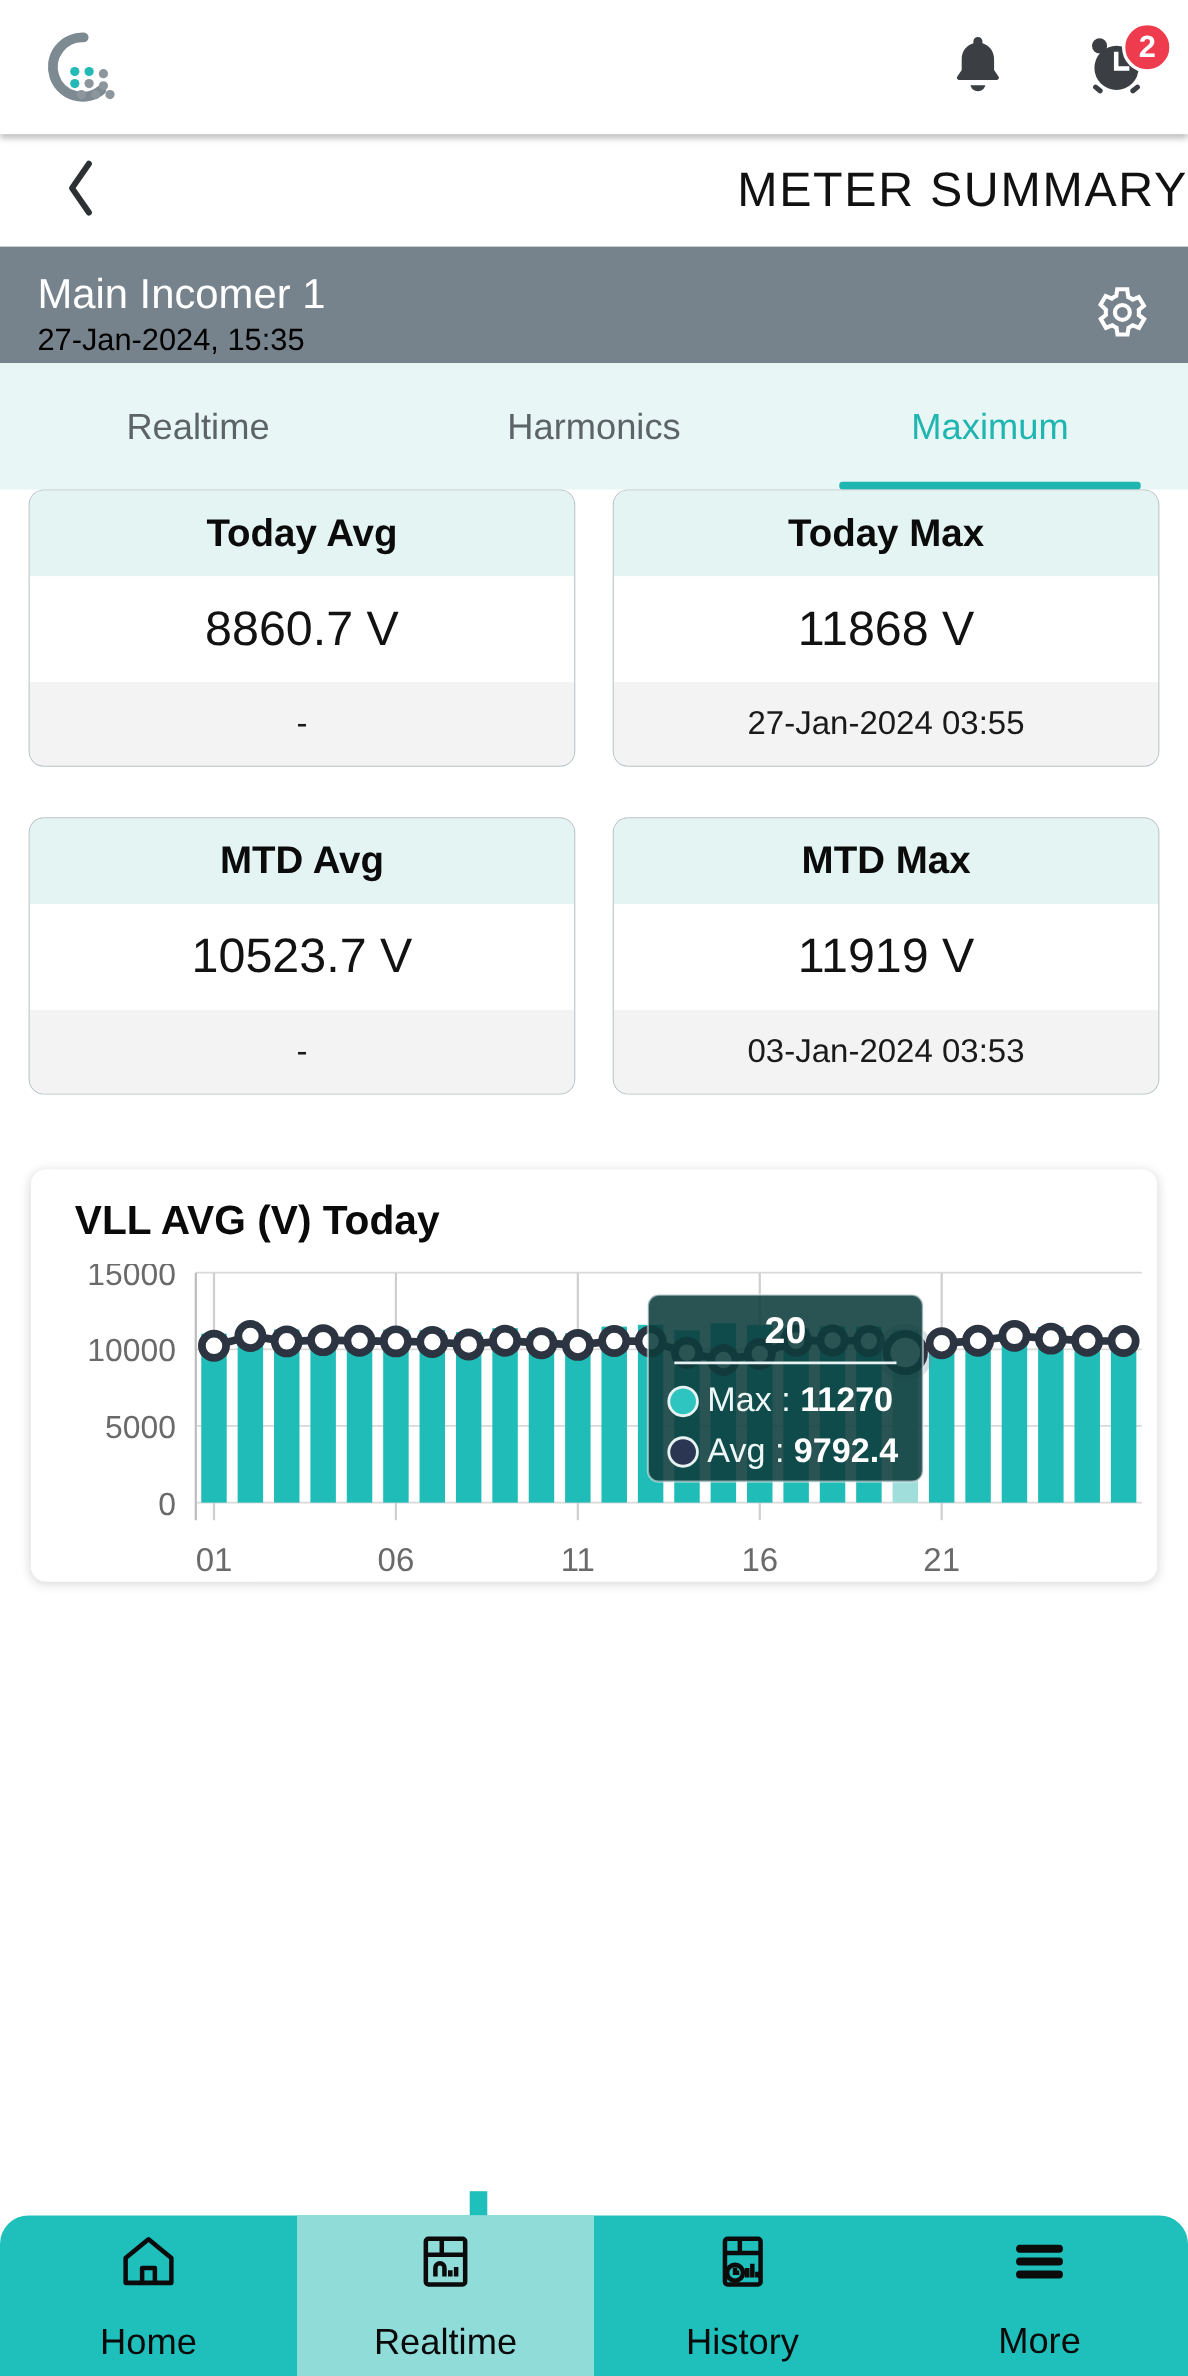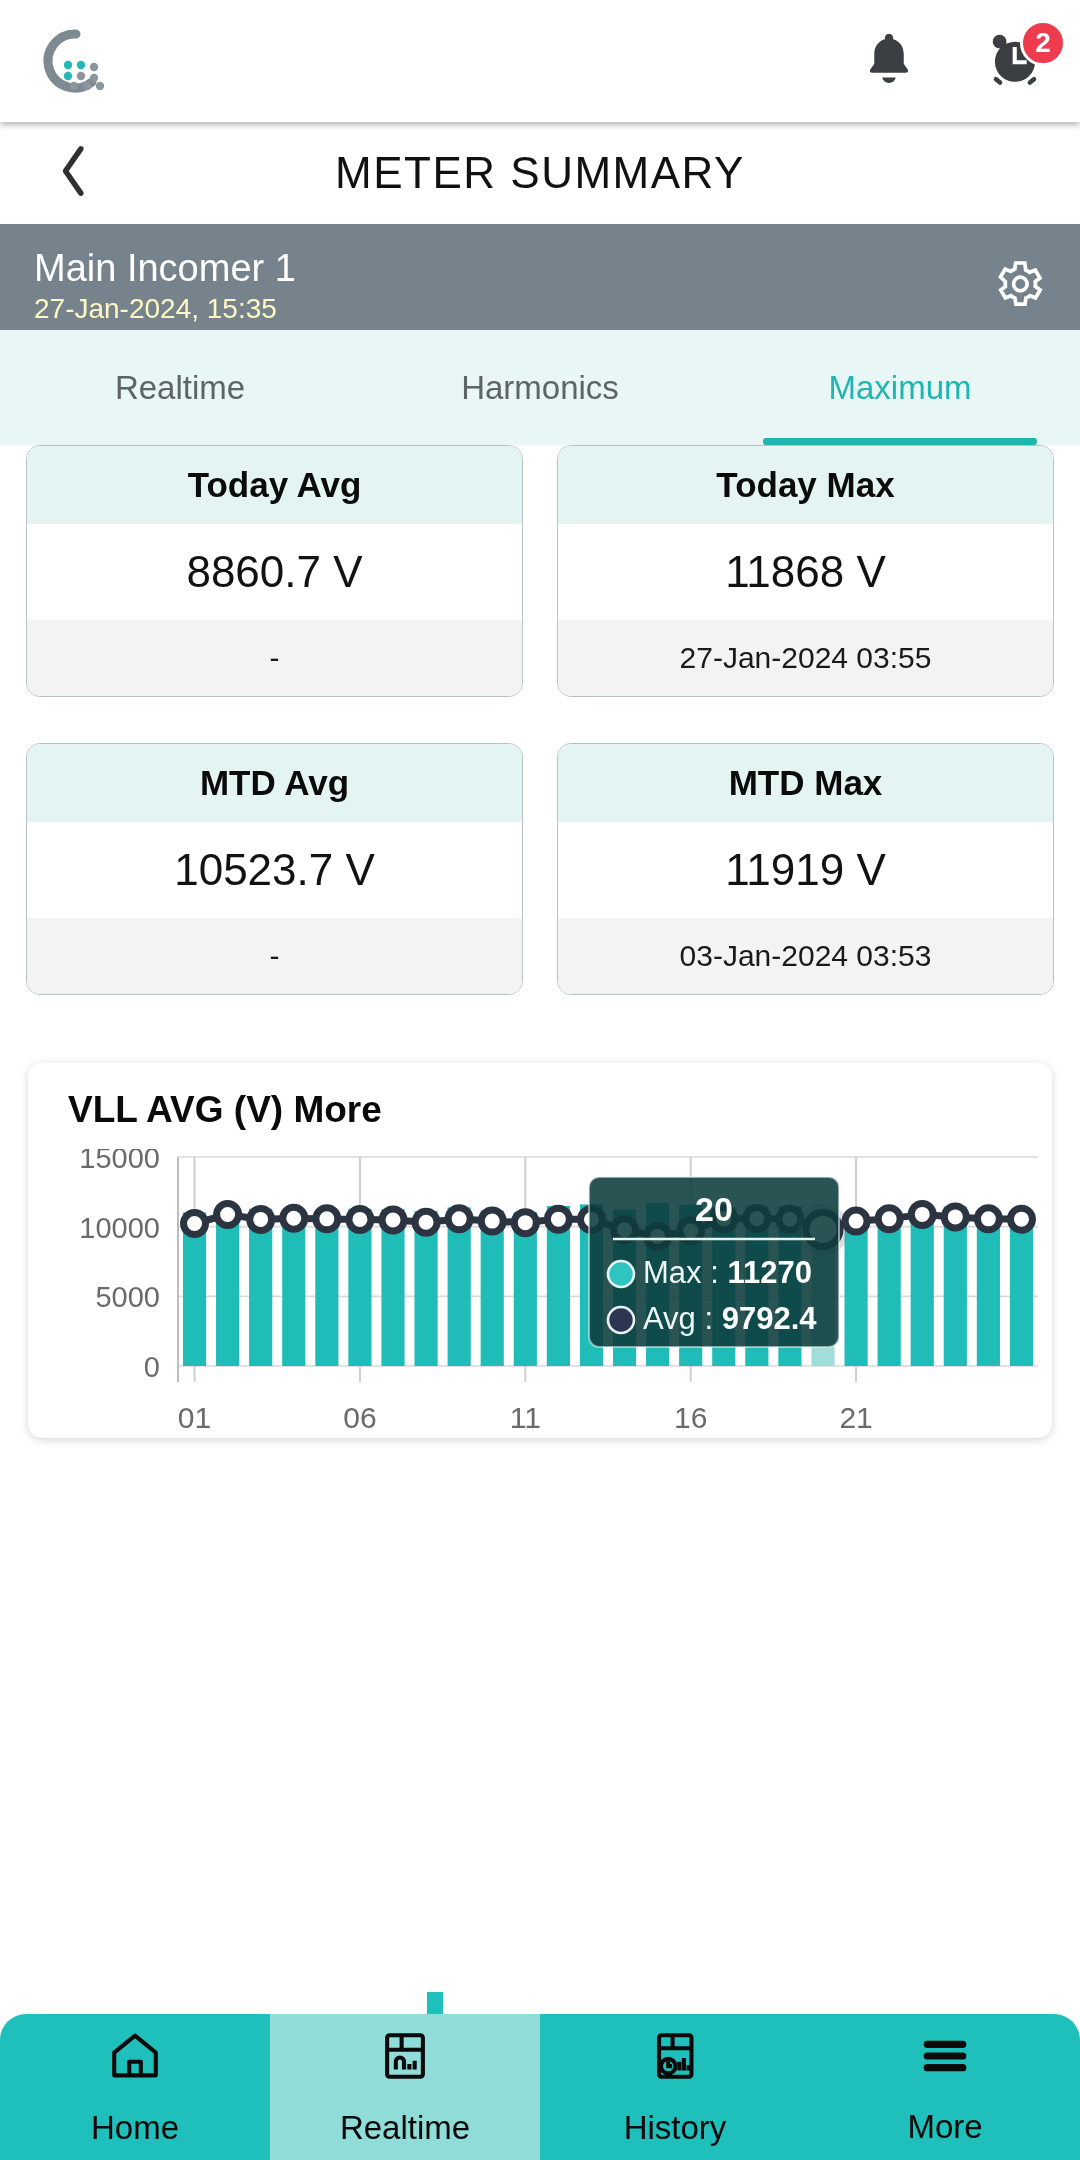--- a/index.html
+++ b/index.html
@@ -29,32 +29,32 @@
     border:3px solid #fff;
   }
 
   
   .titlebar {
     position:absolute; left:0; top:122px; width:1080px; height:102px;
     background:#fff; display:flex; align-items:center; z-index:5;
   }
   .back-btn { position:absolute; left:34px; top:0; height:102px; width:80px; display:flex; align-items:center; justify-content:center; }
   .page-title {
-    width:100%; text-align:center; font-size:44px; letter-spacing:1.5px;
+    width:100%; text-align:right; font-size:44px; letter-spacing:1.5px;
     color:#111; font-family:"Liberation Sans", sans-serif; font-weight:400;
   }
 
   
   .meterbar {
     position:absolute; left:0; top:224px; width:1080px; height:124px;
     background:#77838c; display:flex; align-items:center; padding:0 34px;
   }
   .meter-texts { flex:1; }
   .meter-name { color:#fff; font-size:38px; line-height:44px; font-weight:400; }
-  .meter-date { color:#fef9c3; font-size:28px; line-height:34px; margin-top:2px; }
+  .meter-date { color:#000000; font-size:28px; line-height:34px; margin-top:2px; }
 
   
   .tabs {
     position:absolute; left:0; top:330px; width:1080px; height:115px;
     background:#e8f6f5; display:flex;
   }
   .tab { flex:1; position:relative; display:flex; align-items:center; justify-content:center; }
   .tab span { font-size:33px; color:#5d6468; }
   .tab.active span { color:#1fb5b0; }
   .tab.active::after {
@@ -214,21 +214,21 @@
       </div>
       <div class="card">
         <div class="card-head">MTD Max</div>
         <div class="card-value">11919 V</div>
         <div class="card-foot">03-Jan-2024 03:53</div>
       </div>
     </div>
   </div>
 
   <div class="chart-card">
-    <div class="chart-title">VLL AVG (V) More</div>
+    <div class="chart-title">VLL AVG (V) Today</div>
     <svg class="chart-svg" id="chart" width="1024" height="289">
         <line x1="150" y1="217" x2="1010" y2="217" stroke="#d9d9d9" stroke-width="1.6"></line>
         <text x="132" y="228" text-anchor="end" font-size="29" fill="#6a6a6a" font-family="&quot;Liberation Sans&quot;, sans-serif">0</text>
         <line x1="150" y1="147.33333333333334" x2="1010" y2="147.33333333333334" stroke="#d9d9d9" stroke-width="1.6"></line>
         <text x="132" y="158.33333333333334" text-anchor="end" font-size="29" fill="#6a6a6a" font-family="&quot;Liberation Sans&quot;, sans-serif">5000</text>
         <line x1="150" y1="77.66666666666669" x2="1010" y2="77.66666666666669" stroke="#d9d9d9" stroke-width="1.6"></line>
         <text x="132" y="88.66666666666669" text-anchor="end" font-size="29" fill="#6a6a6a" font-family="&quot;Liberation Sans&quot;, sans-serif">10000</text>
         <line x1="150" y1="8" x2="1010" y2="8" stroke="#d9d9d9" stroke-width="1.6"></line>
         <text x="132" y="19" text-anchor="end" font-size="29" fill="#6a6a6a" font-family="&quot;Liberation Sans&quot;, sans-serif">15000</text>
         <line x1="150" y1="8" x2="150" y2="233" stroke="#bdbdbd" stroke-width="2"></line>

